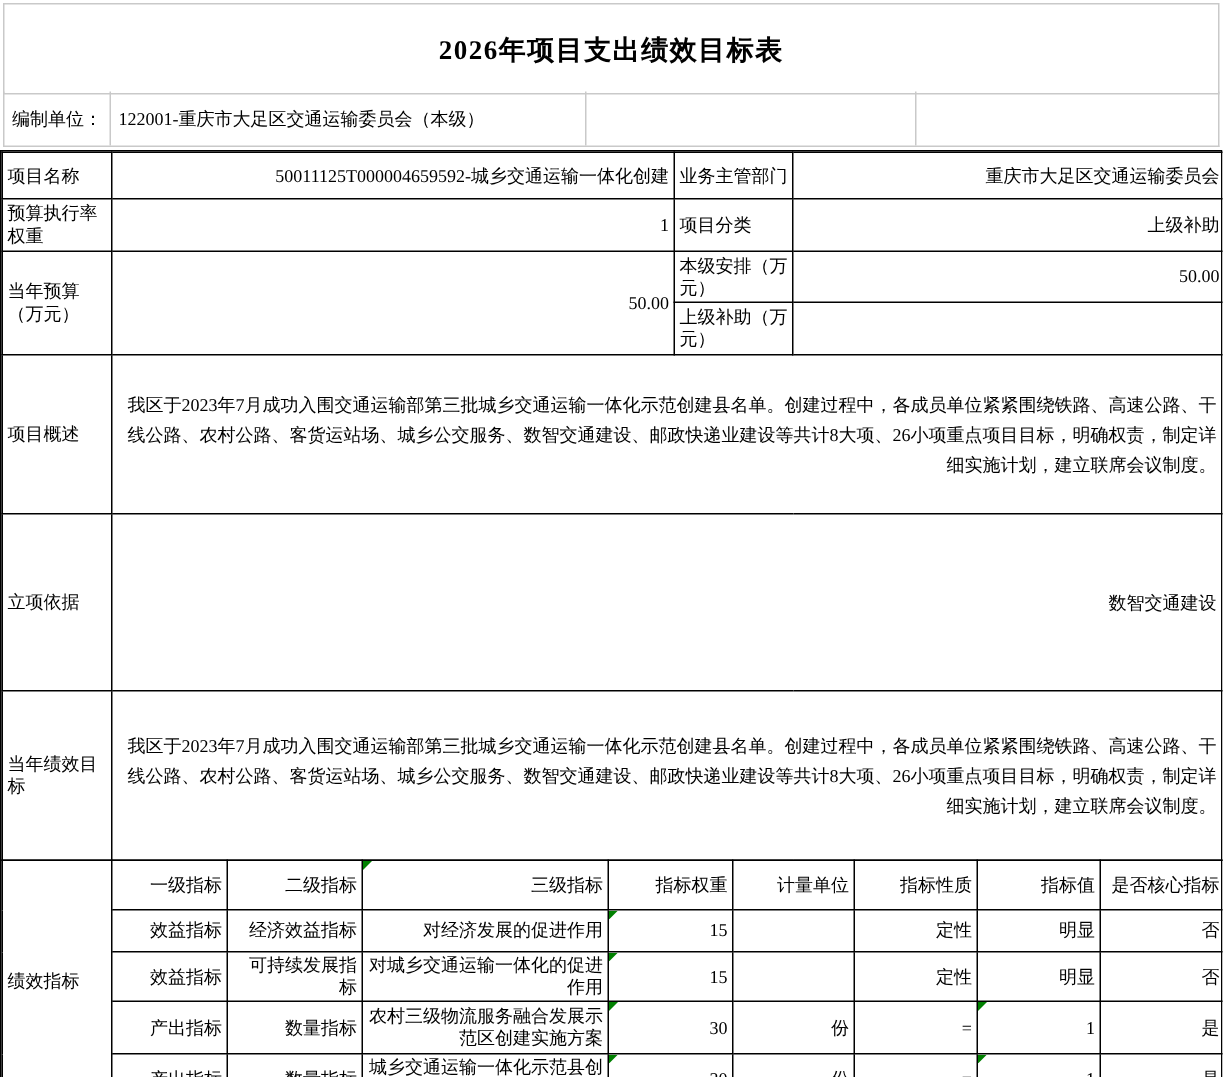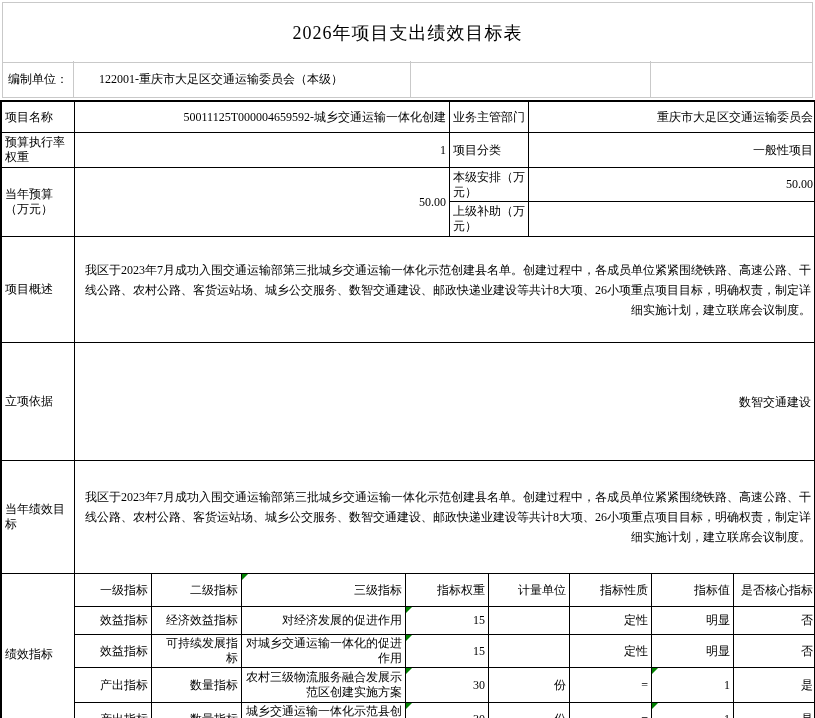--- a/index.html
+++ b/index.html
@@ -8,27 +8,27 @@
     font-family:"Liberation Serif","DejaVu Serif",serif;
     color:#000;font-size:12px;overflow:hidden;
   }
   
   .title-box{
     position:absolute;left:2px;top:2px;width:809px;height:59px;
     border:1px solid #c9c9c9;
     display:flex;align-items:center;justify-content:center;
   }
   .title-box h1{
-    margin:0;font-size:18px;font-weight:normal;letter-spacing:1px;
+    margin:0;font-size:18px;font-weight:bold;letter-spacing:1px;
   }
   
   .meta-row{
     position:absolute;left:2px;top:61px;width:811px;height:37px;
     border-left:1px solid #c9c9c9;border-right:1px solid #c9c9c9;border-bottom:1px solid #c9c9c9;
-    display:flex;align-items:stretch;box-sizing:border-box;gap:20px;
+    display:flex;align-items:stretch;box-sizing:border-box;
   }
   .meta-cell{display:flex;align-items:center;box-sizing:border-box;border-right:1px solid #c9c9c9;}
   .meta-label{width:71px;padding-left:5px;}
   .meta-value{width:317px;padding-left:5px;}
   .meta-spacer{width:220px;}
   .meta-unit{flex:1;justify-content:flex-end;padding-right:4px;border-right:none;}
   
   .tables{
     position:absolute;left:0;top:100px;width:815px;
     border:1px solid #000;box-sizing:border-box;
@@ -76,21 +76,21 @@
         <tr style="height:31px">
       <td class="lab">项目名称</td>
       <td class="lft">50011125T000004659592-城乡交通运输一体化创建</td>
       <td class="lab">业务主管部门</td>
       <td class="ctr">重庆市大足区交通运输委员会</td>
     </tr>
     <tr style="height:35px">
       <td class="lab">预算执行率权重</td>
       <td class="ctr">1</td>
       <td class="lab">项目分类</td>
-      <td class="ctr">一般性项目</td>
+      <td class="ctr">上级补助</td>
     </tr>
     <tr style="height:34px">
       <td class="lab" rowspan="2">当年预算（万元）</td>
       <td class="ctr" rowspan="2">50.00</td>
       <td class="lab">本级安排（万元）</td>
       <td class="ctr">50.00</td>
     </tr>
     <tr style="height:35px">
       <td class="lab">上级补助（万元）</td>
       <td class="ctr"></td>

